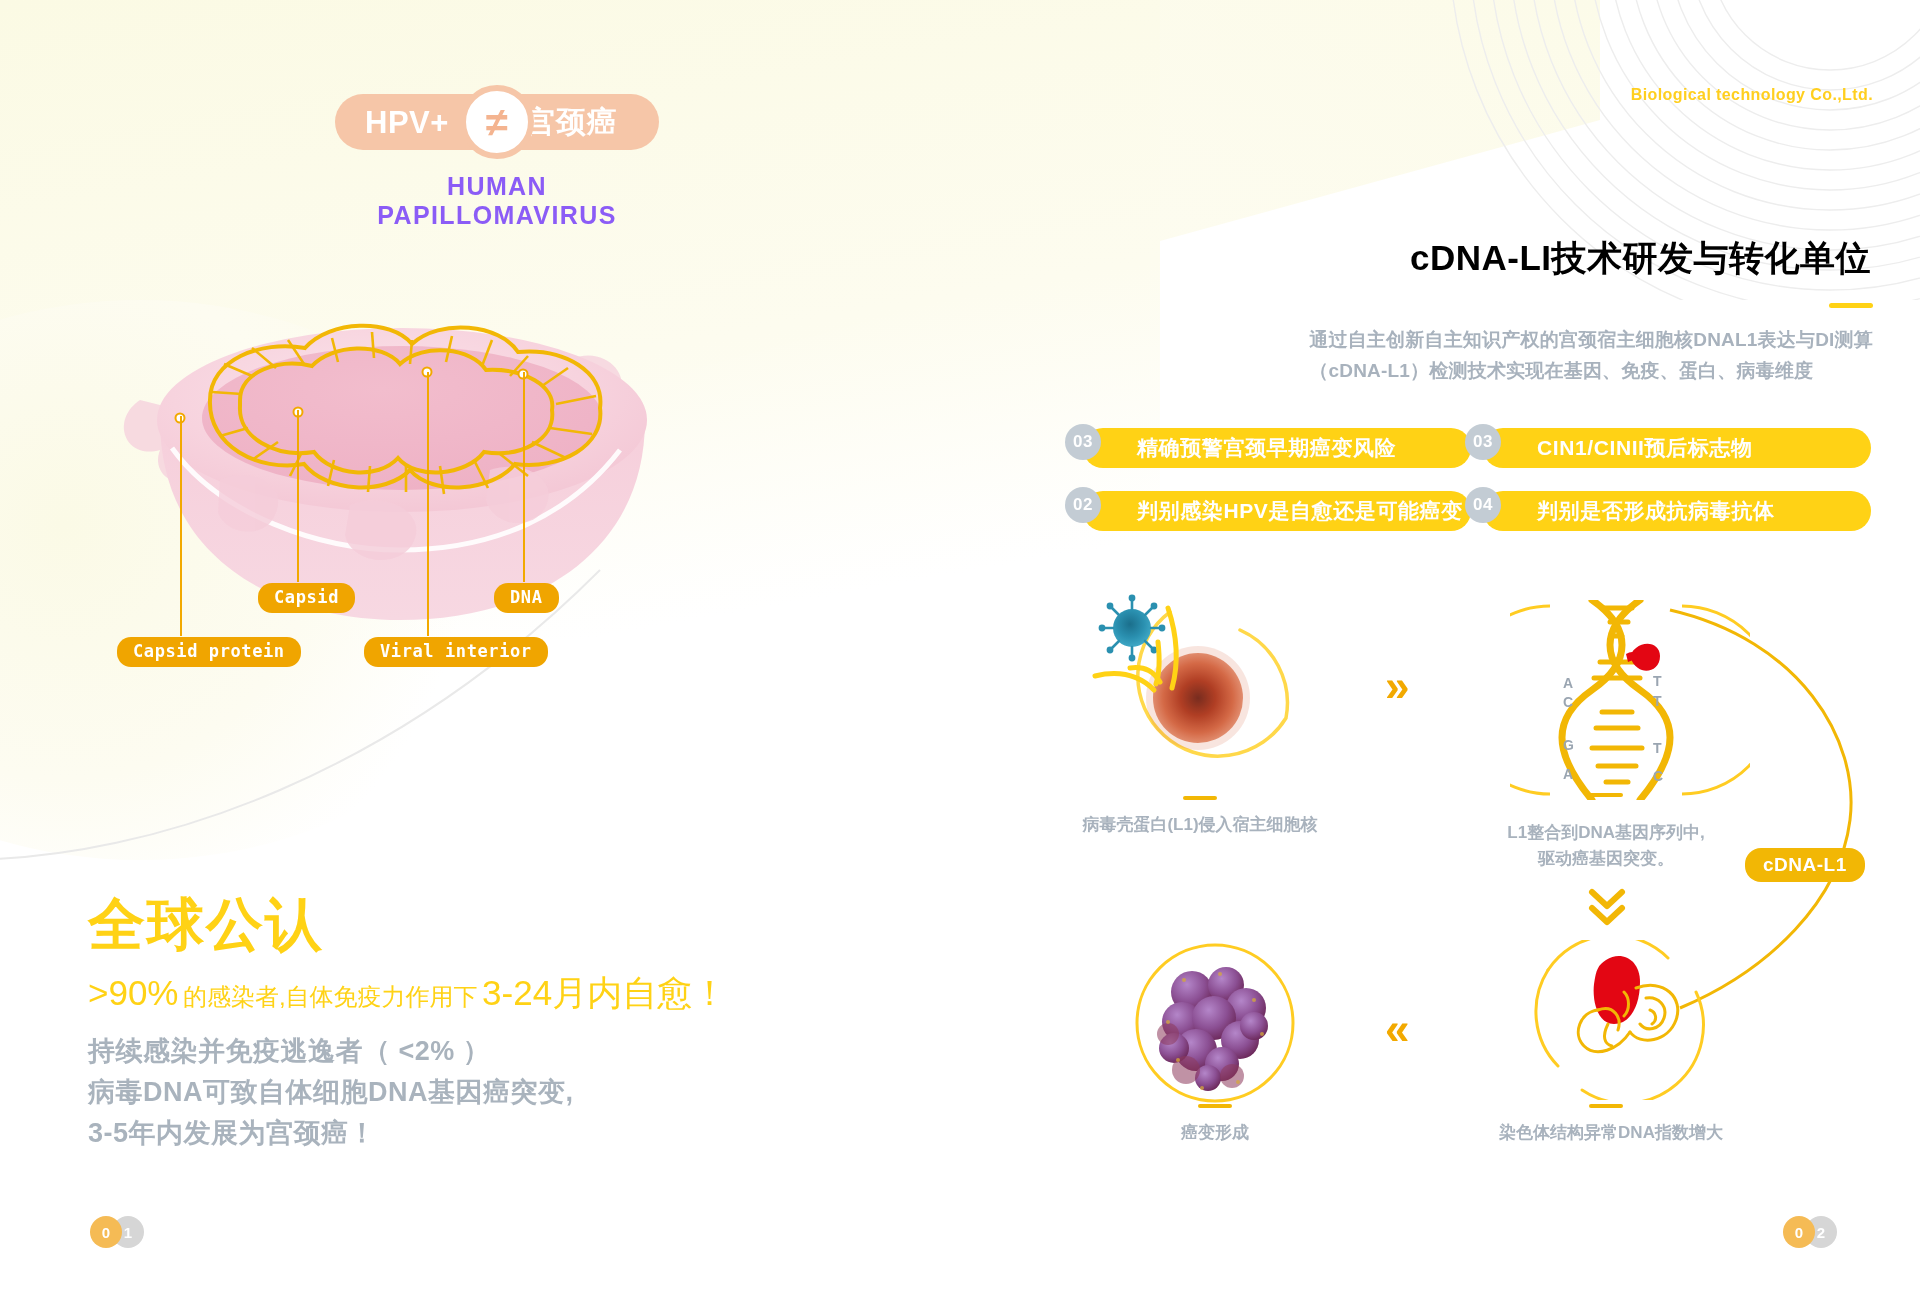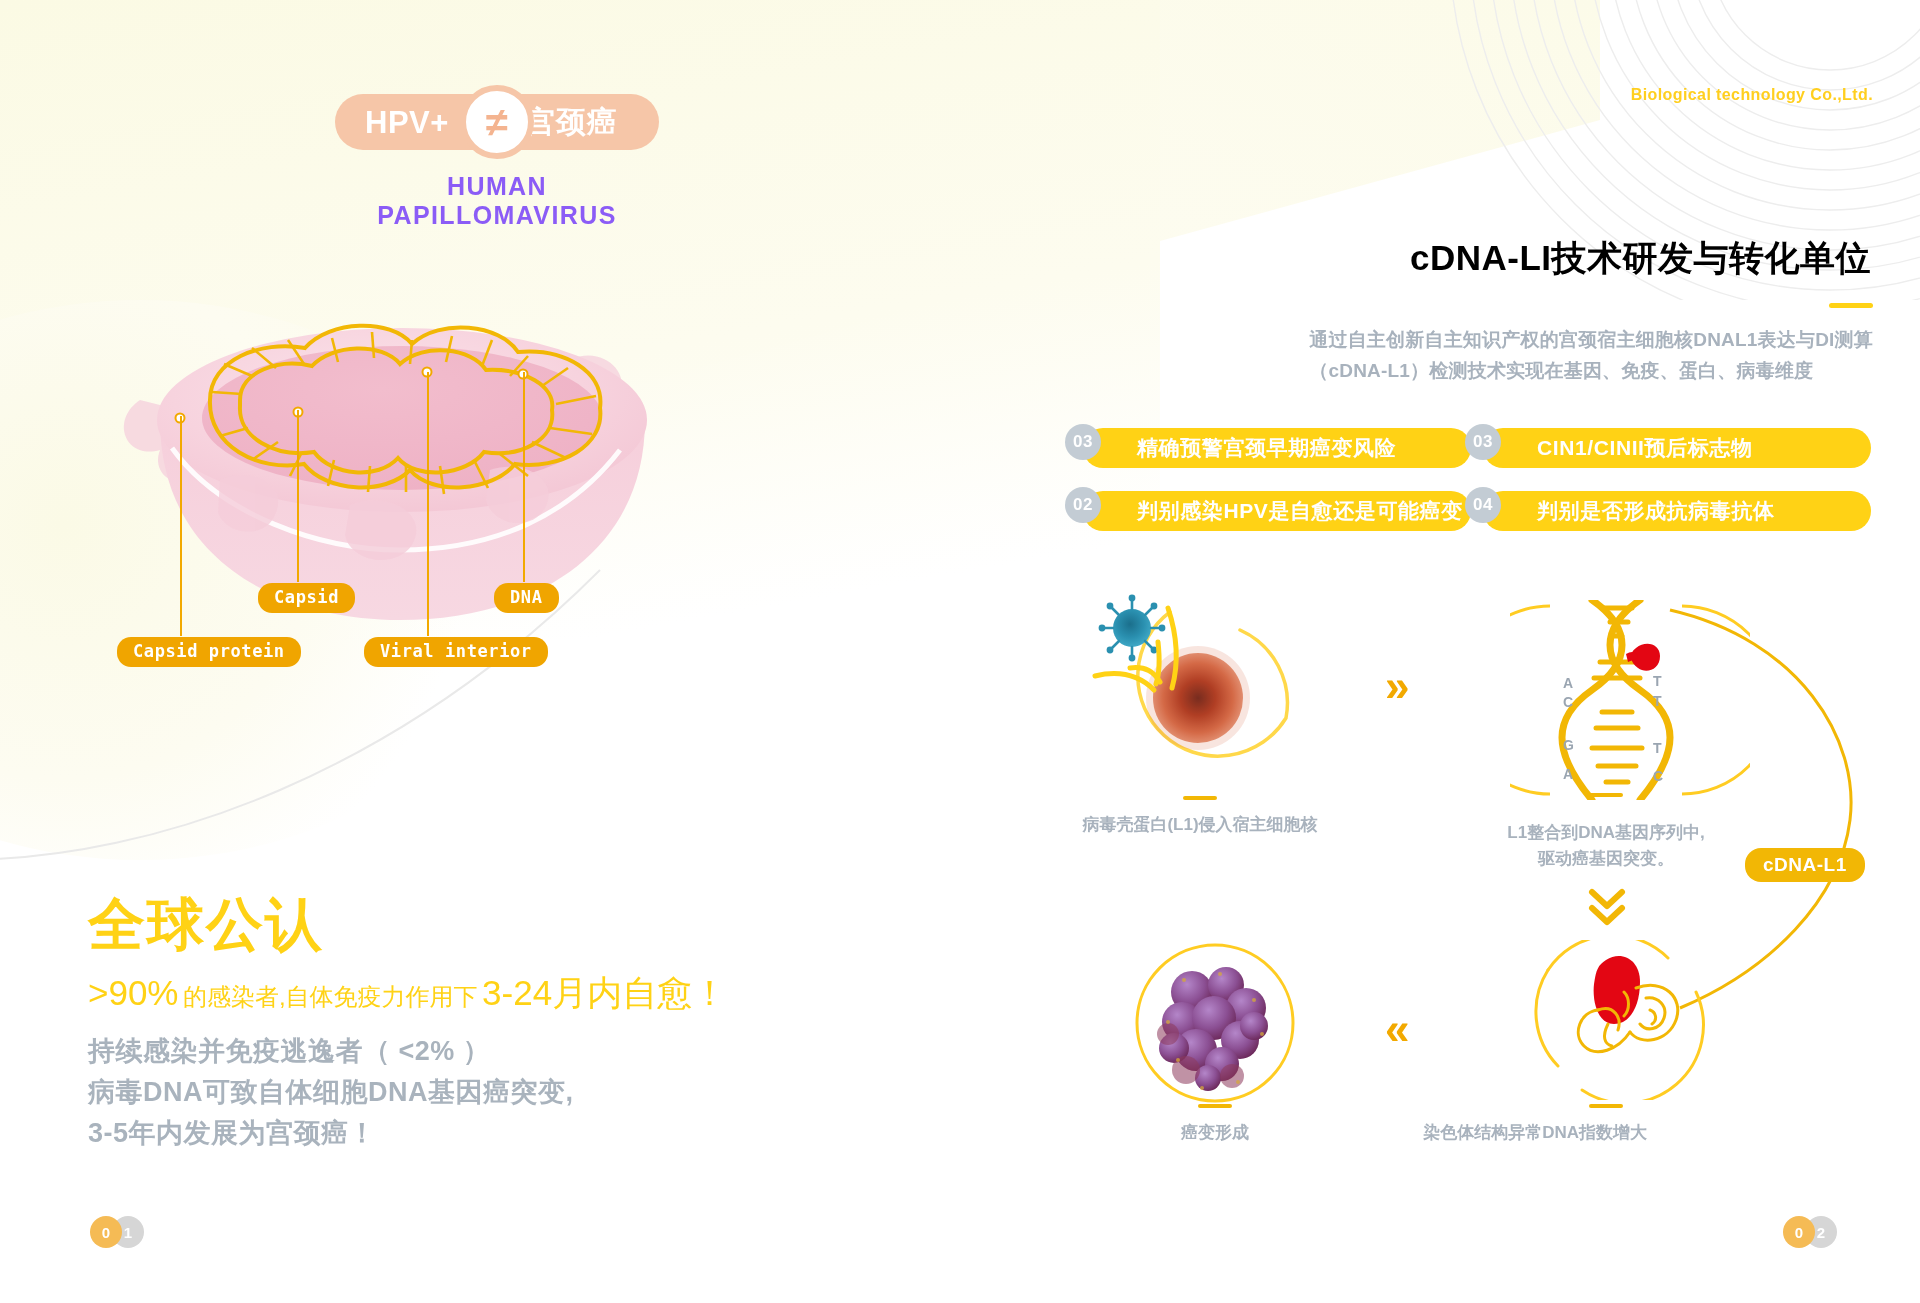--- a/index.html
+++ b/index.html
@@ -443,21 +443,21 @@
       <path d="M118,48 C146,38 166,58 158,80 C150,102 122,106 112,92"></path>
       <path d="M112,92 C100,110 78,118 66,106 C54,94 62,72 80,70"></path>
       <path d="M80,70 C96,64 104,78 100,90"></path>
       <path d="M128,58 C140,56 150,66 146,78 C142,90 128,92 122,84"></path>
       <path d="M90,84 C84,96 86,104 94,106"></path>
       <path d="M106,52 C112,58 112,70 106,76"></path>
       <path d="M132,70 C138,72 140,80 134,84"></path>
     </g>
   </svg>
   <div class="cap-rule" style="left:1589px;top:1104px;"></div>
-  <div class="proc-cap" style="left:1397px;top:1120px;width:250px;text-align:right;">染色体结构异常DNA指数增大</div>
+  <div class="proc-cap" style="left:1486px;top:1120px;width:250px;">染色体结构异常DNA指数增大</div>
 
   <svg style="position:absolute;left:1122px;top:930px;width:186px;height:186px;" viewBox="0 0 186 186">
     <defs>
       <radialGradient id="cellg" cx="38%" cy="32%" r="70%">
         <stop offset="0%" stop-color="#b486c9"></stop>
           <stop offset="60%" stop-color="#8b4f93"></stop>
           <stop offset="100%" stop-color="#6d2a5c"></stop>
       </radialGradient>
     </defs>
     <circle cx="93" cy="93" r="78" fill="none" stroke="#ffcc22" stroke-width="3"></circle>

